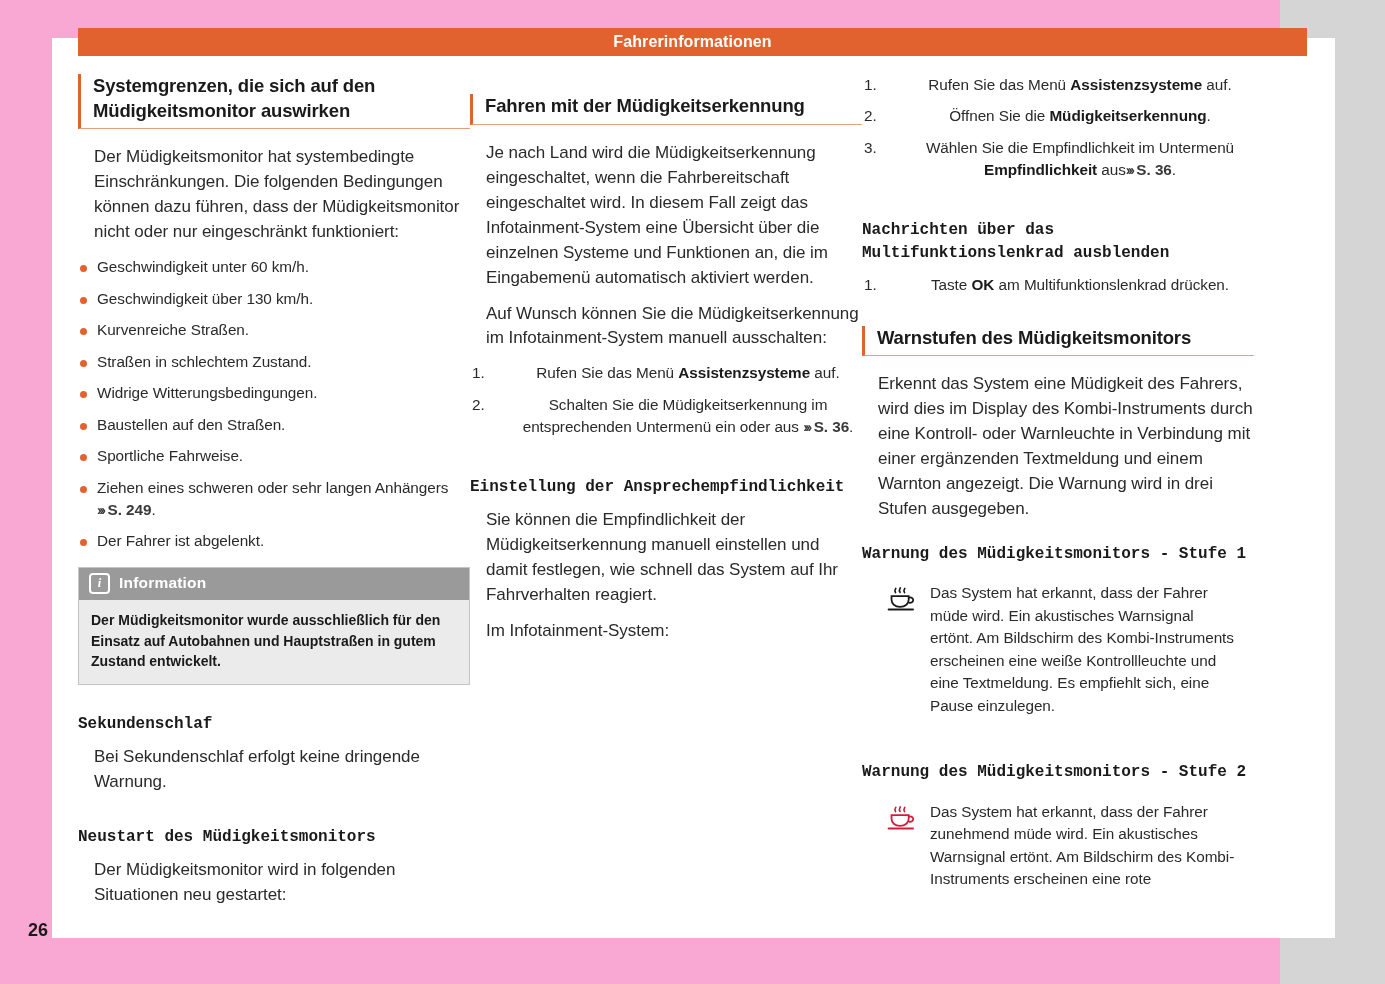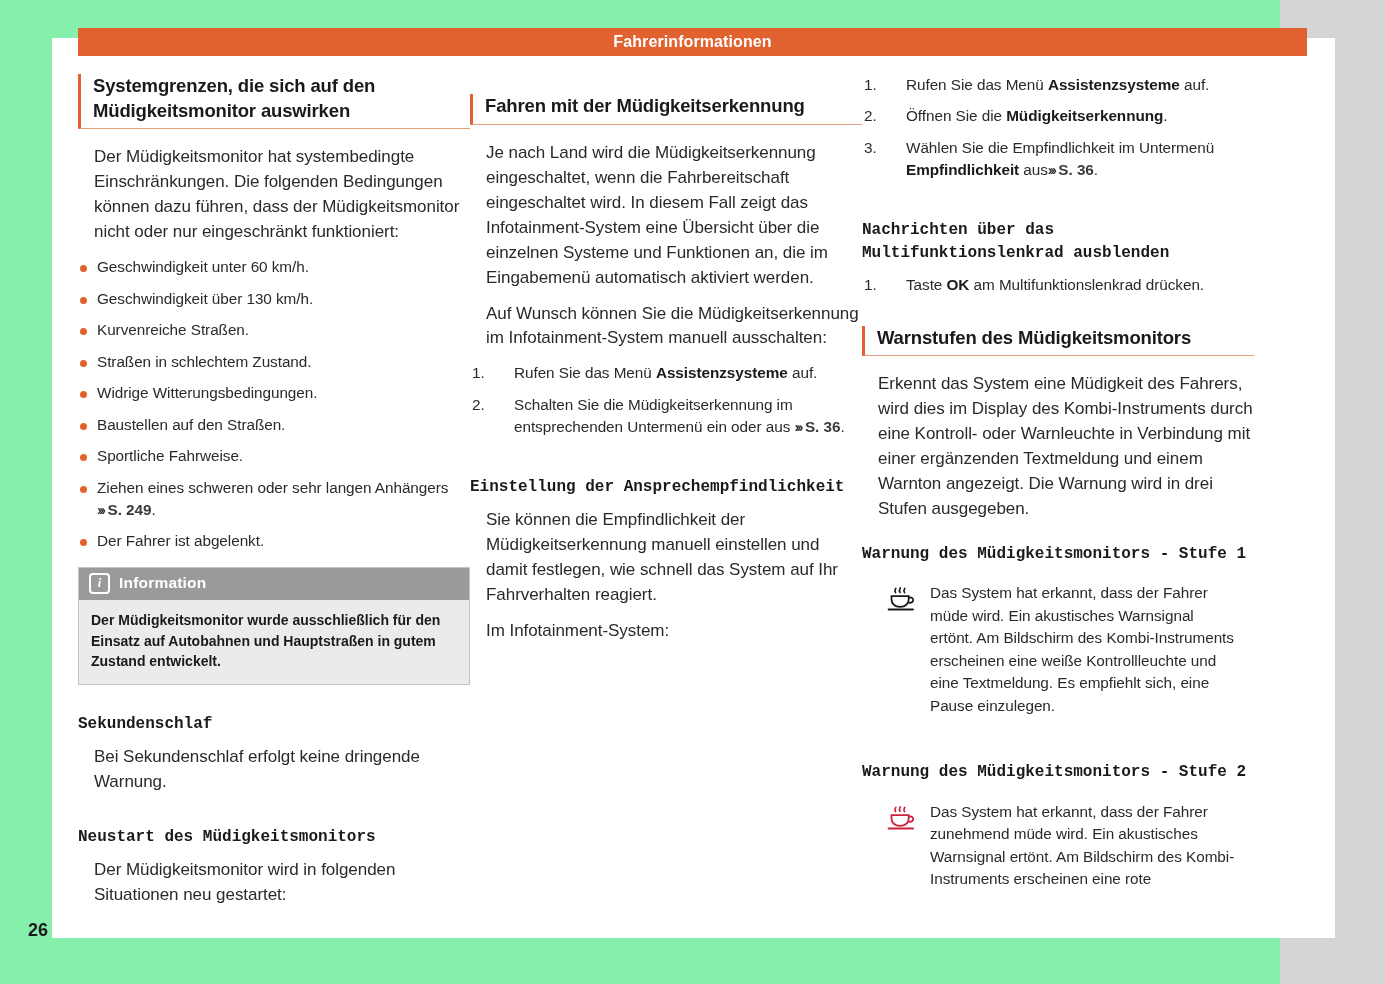--- a/index.html
+++ b/index.html
@@ -7,21 +7,21 @@
     background: #d5d5d5;
   }
   body {
     width: 1385px; height: 984px;
     font-family: "Liberation Sans", sans-serif;
     overflow: hidden;
   }
   .viewport {
     position: relative;
     width: 1280px; height: 984px;
-    background: #86efac;
+    background: #f9a8d4;
   }
   
   .page {
     position: absolute;
     left: 52px; top: 38px;
     width: 1283px; height: 900px;
     background: #ffffff;
   }
   
   .header-bar {
@@ -119,20 +119,21 @@
     counter-reset: stp;
   }
   ol.steps li {
     position: relative;
     font-size: 15.3px;
     line-height: 1.47;
     color: #2a2a2a;
     padding-left: 44px;
     margin-bottom: 9px;
     letter-spacing: -.05px;
+    text-align: center;
   }
   ol.steps li::before {
     counter-increment: stp;
     content: counter(stp) ".";
     position: absolute;
     left: 2px; top: 0;
     color: #2a2a2a;
   }
 
   b, strong { font-weight: bold; color: #1a1a1a; }

